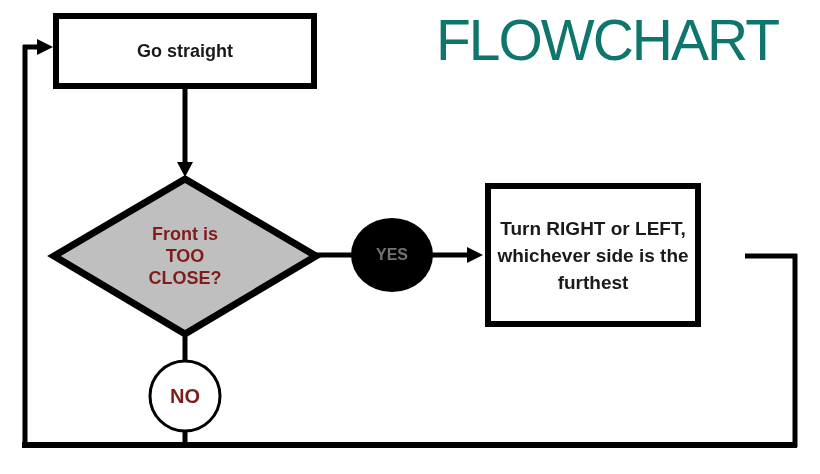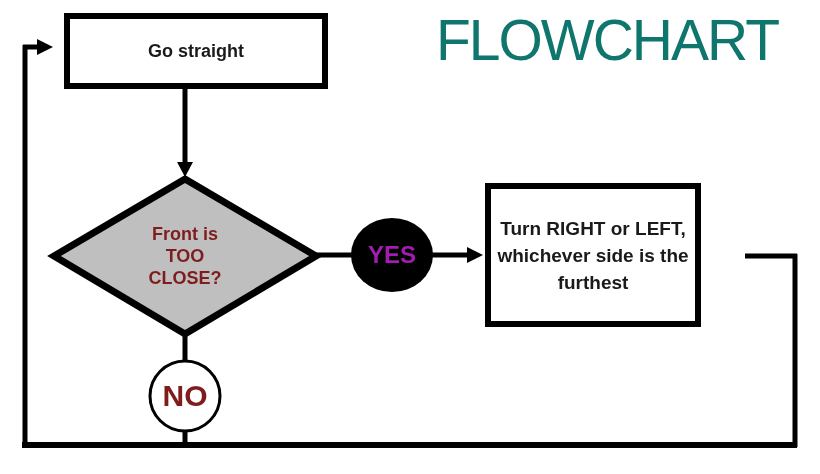--- a/index.html
+++ b/index.html
@@ -23,31 +23,31 @@
   }
   .node-box {
     position: absolute;
     box-sizing: border-box;
     border: 6px solid #000000;
     background: #ffffff;
     display: flex; align-items: center; justify-content: center;
     text-align: center;
     font-weight: 700; color: #1a1a1a;
   }
-  .box-start { left: 53px; top: 13px; width: 264px; height: 76px; font-size: 18px; margin-left: 11px; }
+  .box-start { left: 53px; top: 13px; width: 264px; height: 76px; font-size: 18px; }
   .box-action { left: 485px; top: 183px; width: 216px; height: 144px; font-size: 19px; line-height: 27px; white-space: pre-line; }
   .label-overlay {
     position: absolute;
     display: flex; align-items: center; justify-content: center;
     text-align: center; font-weight: 700; color: #7f1d1d;
     white-space: pre-line;
   }
   .label-decision { left: 105px; top: 208px; width: 160px; height: 96px; font-size: 18px; line-height: 22px; }
-  .label-yes { left: 351px; top: 233px; width: 82px; height: 44px; font-size: 24px; color: #a21caf; }
-  .label-no { left: 149px; top: 374px; width: 72px; height: 44px; font-size: 30px; }
+  .label-yes { left: 351px; top: 233px; width: 82px; height: 44px; font-size: 16px; color: #737373; }
+  .label-no { left: 149px; top: 374px; width: 72px; height: 44px; font-size: 20px; }
 </style>
 </head>
 <body>
 
 <div class="stage">
 
   <svg width="820" height="474" viewBox="0 0 820 474">
 
     <line x1="25" y1="447" x2="25" y2="45" stroke-width="5"></line>
     <line x1="22" y1="445" x2="797" y2="445" stroke-width="6"></line>

